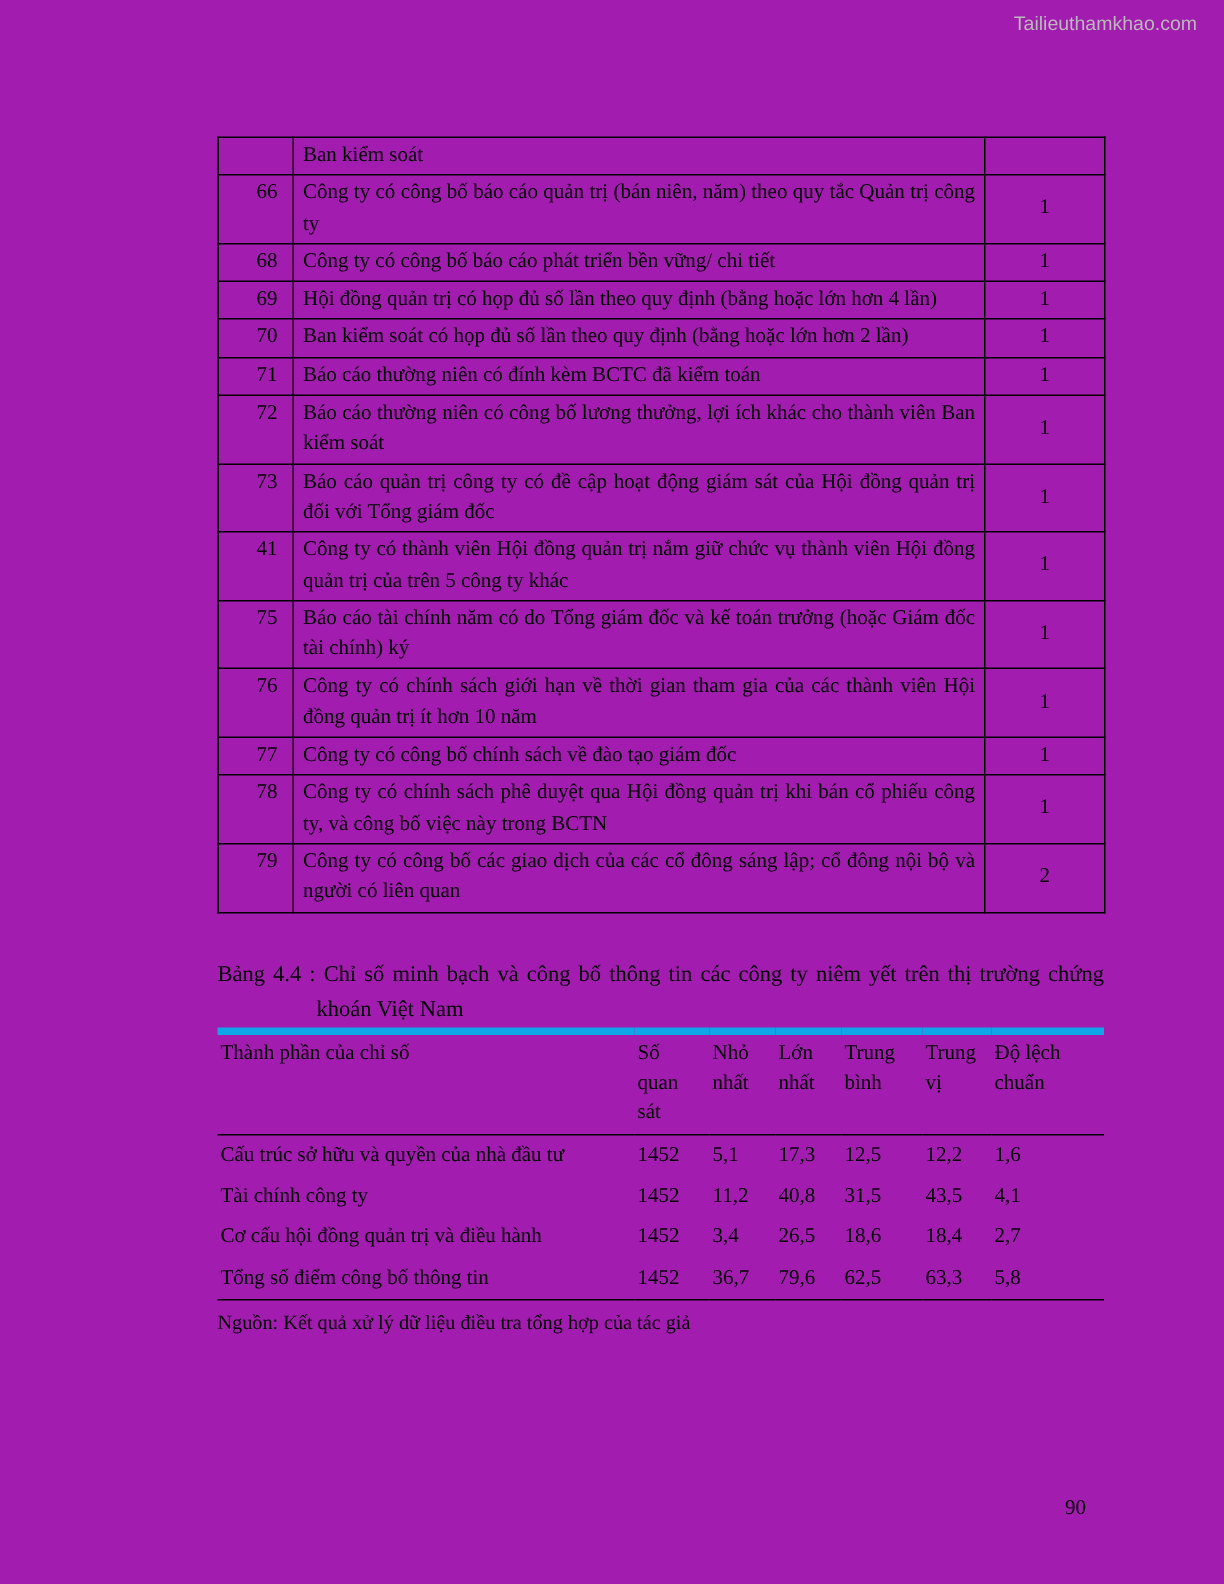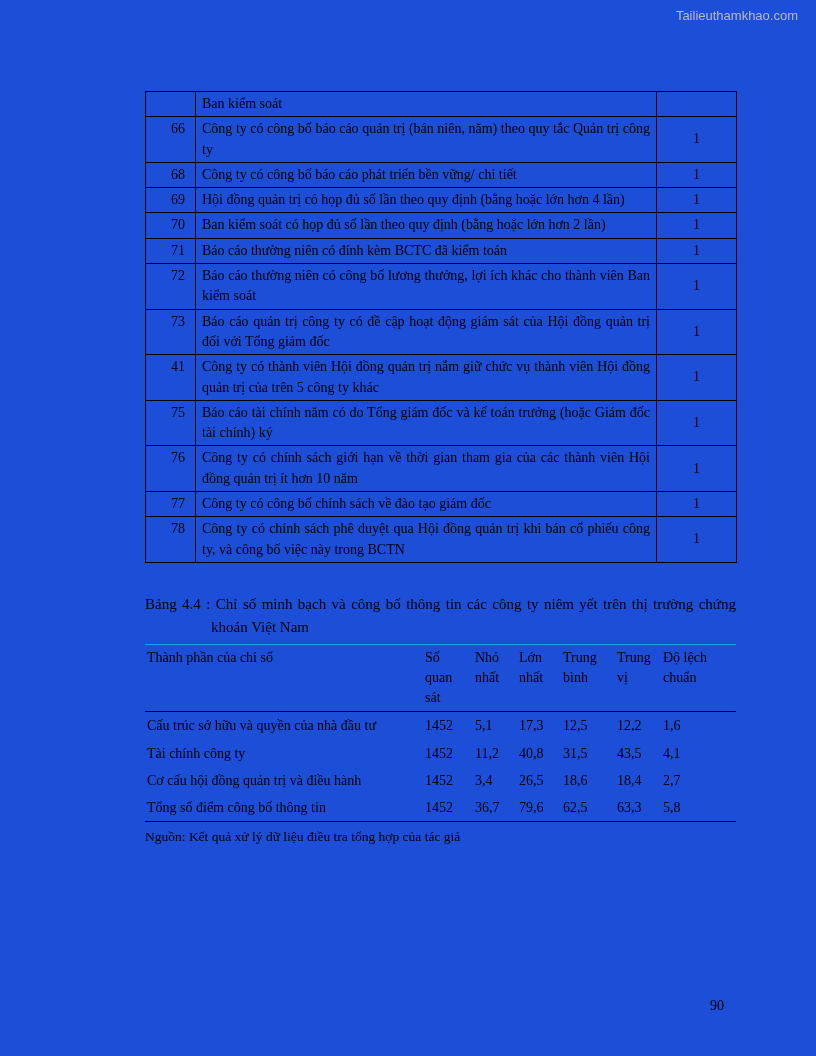--- a/index.html
+++ b/index.html
@@ -1,21 +1,21 @@
 <!DOCTYPE html>
 <html><head>
 <meta charset="utf-8">
 <style>
   * { box-sizing: border-box; }
   html, body { margin: 0; padding: 0; background: #ffffff; }
   .page {
     position: relative;
     width: 816px;
     height: 1056px;
-    background: #1d4ed8;
+    background: #a21caf;
     font-family: "Liberation Serif", "DejaVu Serif", serif;
     color: #000;
     overflow: hidden;
   }
   .watermark {
     position: absolute;
     top: 8px;
     right: 18px;
     font-family: "Liberation Sans", "DejaVu Sans", sans-serif;
     font-size: 13px;
@@ -49,22 +49,21 @@
     line-height: 1.55;
     padding-left: 66px;
     text-indent: -66px;
     text-align: justify;
   }
 
   
   .t2 {
     width: 591px;
     font-size: 14px;
-    margin-top: 5px;
-    border-top: 1px solid #0ea5e9;
+    border-top: 5px solid #0ea5e9;
     border-bottom: 1px solid #000;
     table-layout: fixed;
   }
   .t2 th {
     font-weight: normal;
     text-align: left;
     vertical-align: top;
     padding: 3px 4px 4px 2px;
     border-bottom: 1px solid #000;
     line-height: 1.4;
@@ -162,20 +161,25 @@
         </tr>
         <tr>
           <td class="num">77</td>
           <td class="txt">Công ty có công bố chính sách về đào tạo giám đốc</td>
           <td class="val">1</td>
         </tr>
         <tr>
           <td class="num">78</td>
           <td class="txt">Công ty có chính sách phê duyệt qua Hội đồng quản trị khi bán cổ phiếu công ty, và công bố việc này trong BCTN</td>
           <td class="val">1</td>
+        </tr>
+        <tr>
+          <td class="num">79</td>
+          <td class="txt">Công ty có công bố các giao dịch của các cổ đông sáng lập; cổ đông nội bộ và người có liên quan</td>
+          <td class="val">2</td>
         </tr>
       </tbody>
     </table>
 
     <div class="caption">Bảng 4.4 : Chỉ số minh bạch và công bố thông tin các công ty niêm yết trên thị trường chứng khoán Việt Nam</div>
 
     <table class="t2">
       <colgroup>
         <col class="c-name">
           <col class="c-n">

